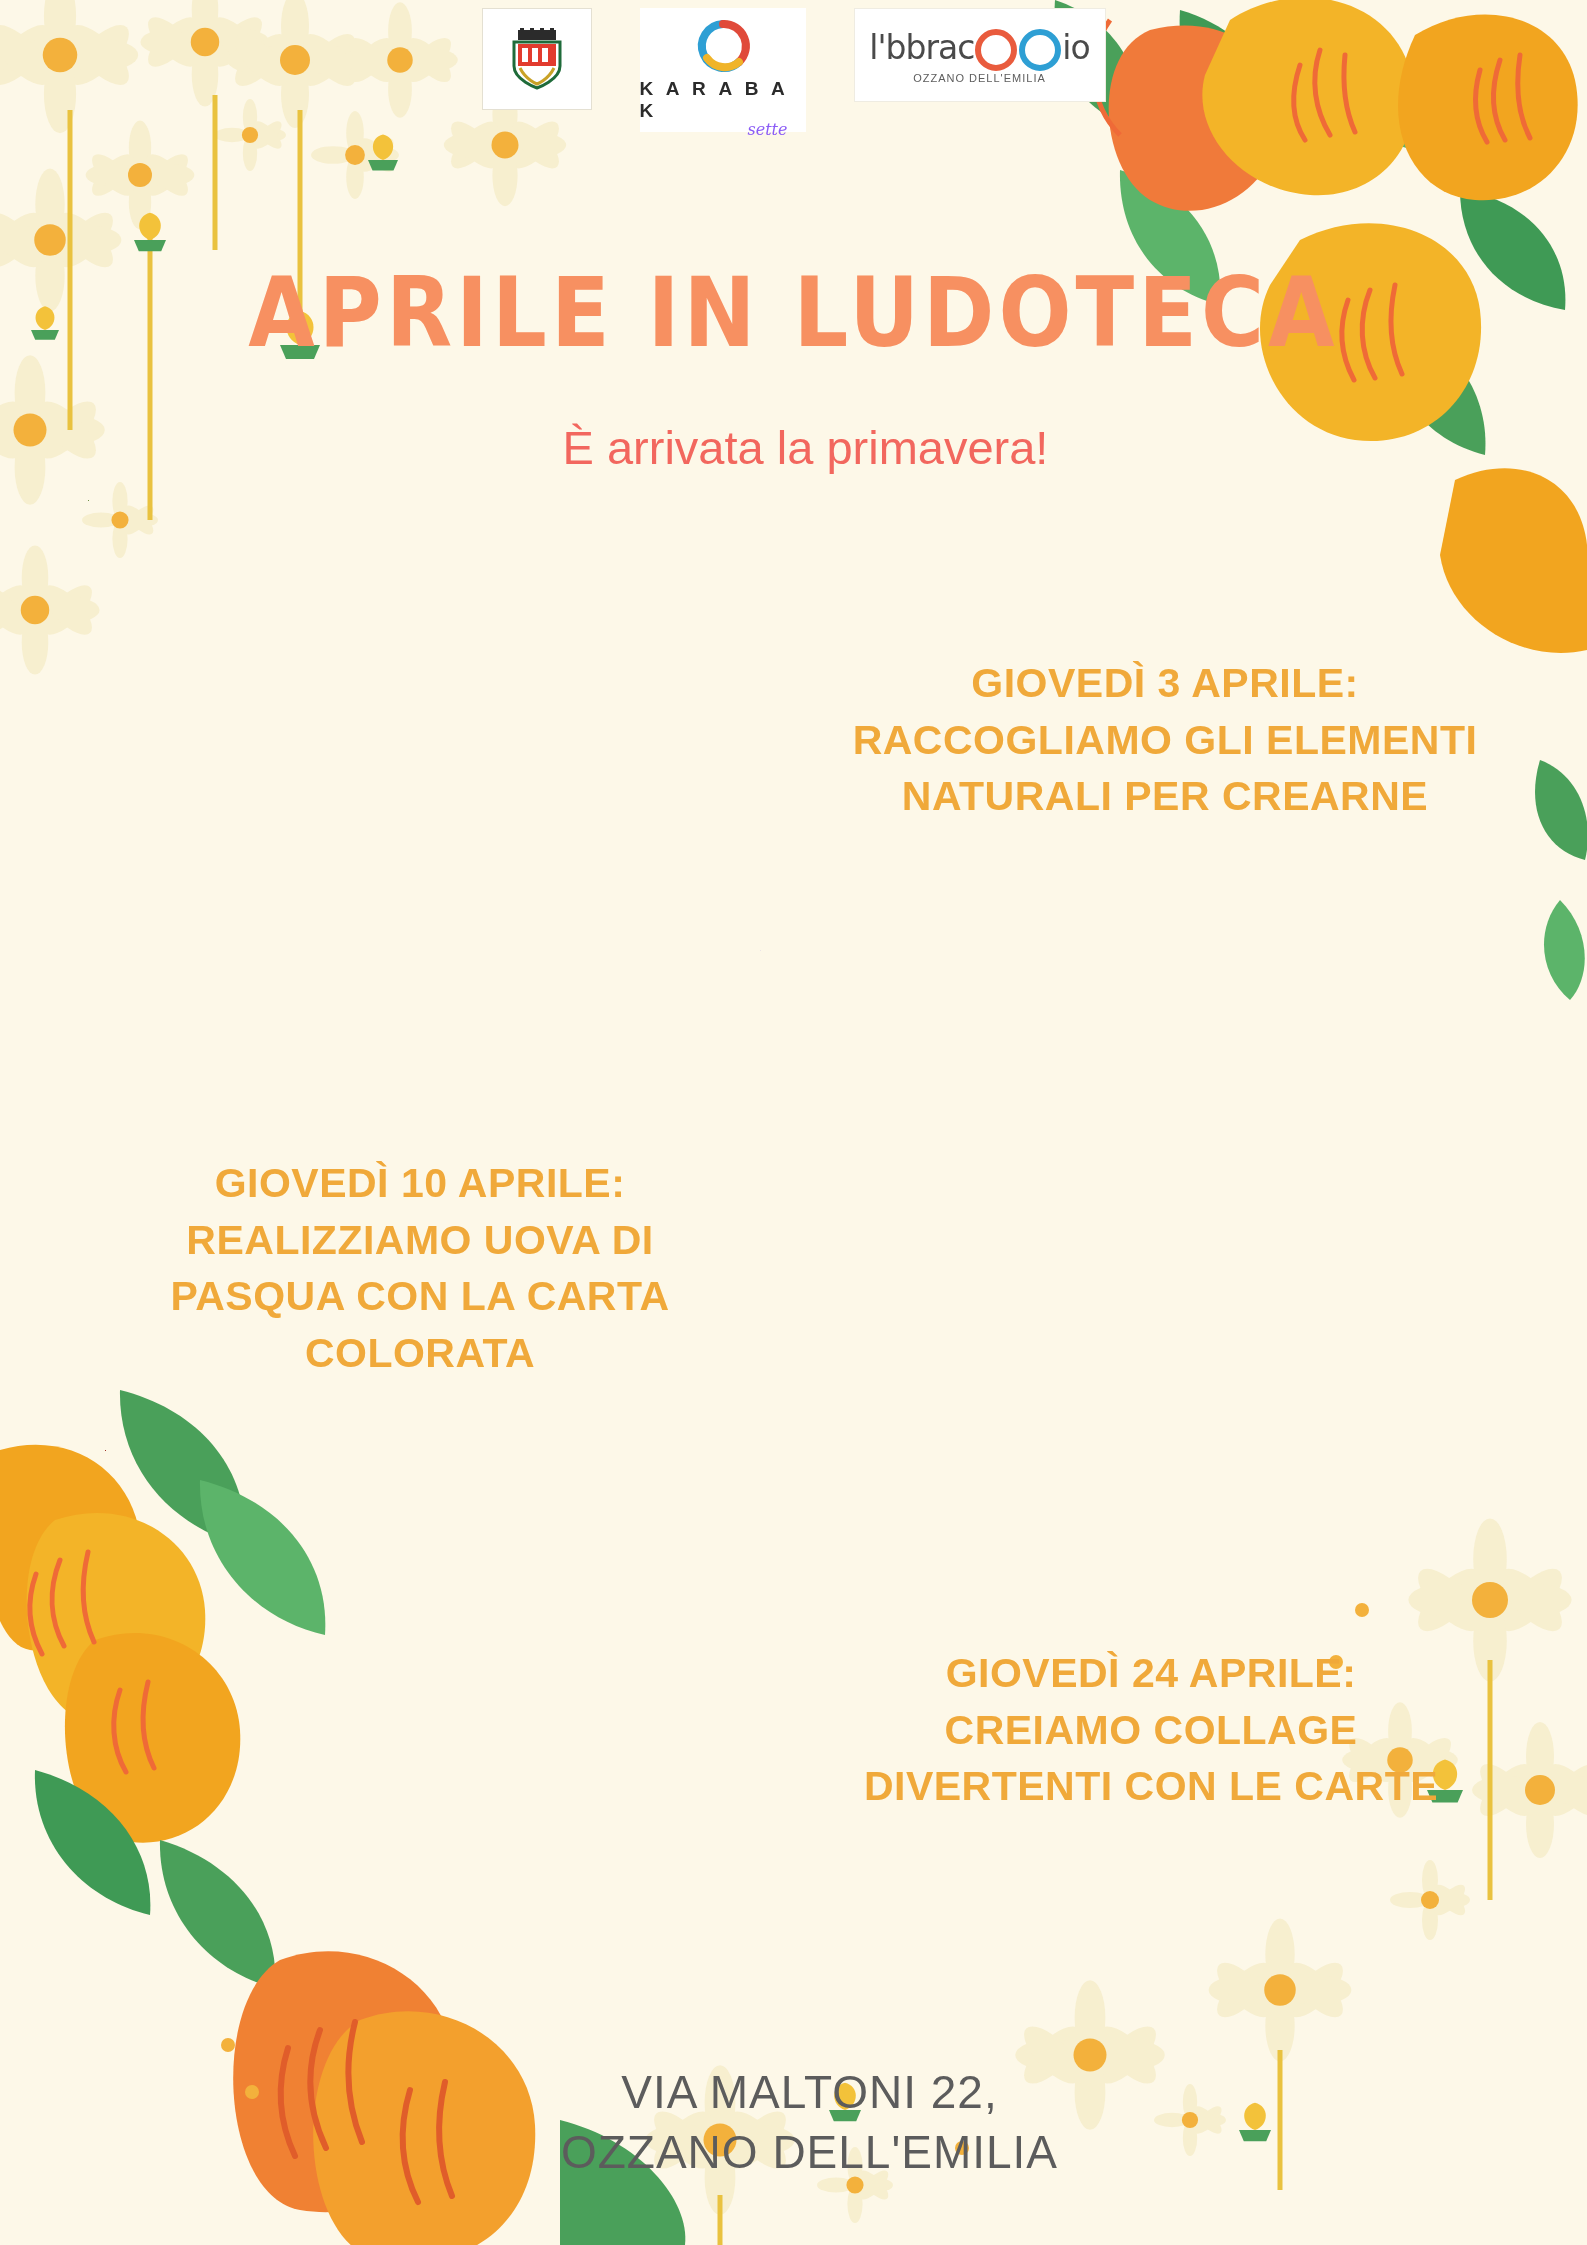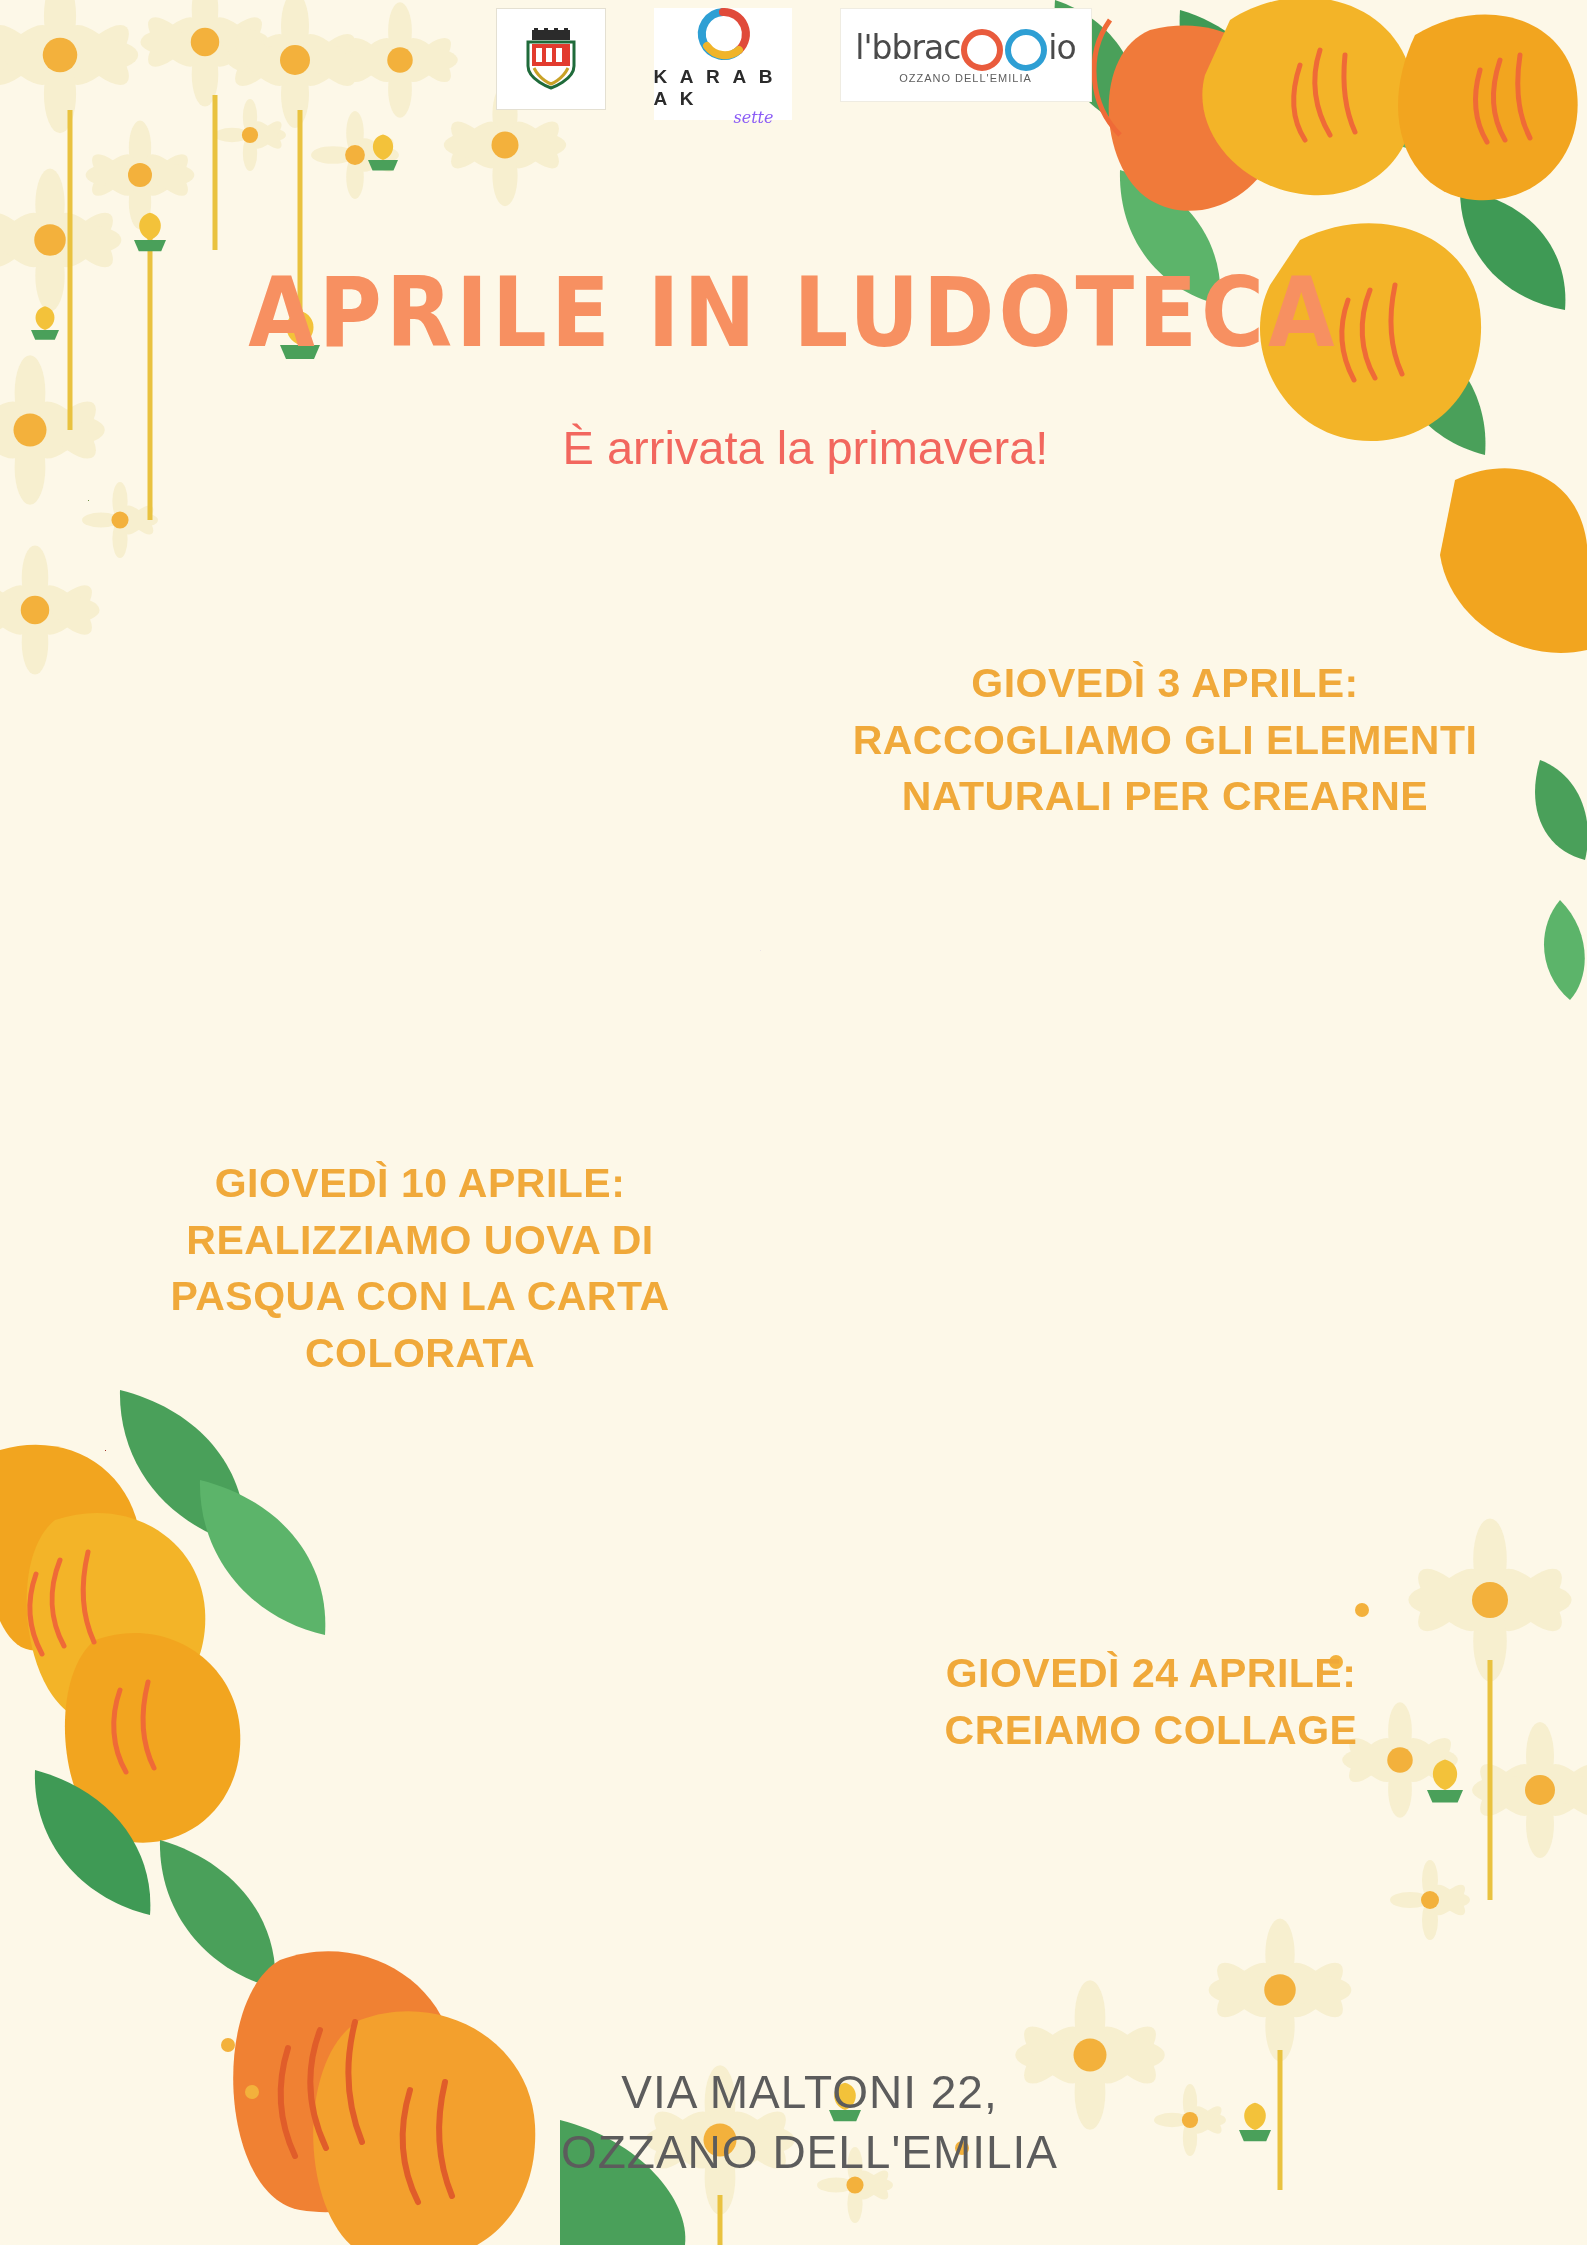--- a/index.html
+++ b/index.html
@@ -49,23 +49,23 @@
     height: 100px;
     border: 1px solid #e4e0d2;
     position: relative;
   }
   .crest {
     width: 54px;
     height: 62px;
     position: relative;
   }
   .logo-karabak {
-    width: 138px;
+    width: 166px;
     height: 108px;
-    padding-top: 4px;
+    padding-top: 16px;
   }
   .karabak-circle {
     position: relative;
     width: 60px;
     height: 58px;
     margin-bottom: 2px;
   }
   .karabak-text {
     font-size: 19px;
     letter-spacing: 4px;
@@ -623,20 +623,21 @@
         <path d="M230,430 L280,420 L275,470 L225,472 Z" fill="#e8a92c"></path>
         <path d="M600,430 L650,420 L645,472 L596,474 Z" fill="#f2d443"></path>
         <path d="M105,520 L160,508 L156,560 L102,562 Z" fill="#c7342a"></path>
       </svg>
     </div>
   </div>
 
   <div class="event-text" style="left:736px; top:1645px; width:830px;">
     <span>GIOVEDÌ 24 APRILE:</span>
     <span>CREIAMO COLLAGE</span>
+    <span>DIVERTENTI CON LE CARTE</span>
   </div>
 
   <div class="address">
     <span>VIA MALTONI 22,</span>
     <span>OZZANO DELL'EMILIA</span>
   </div>
 
 </div>
 
 </body></html>

